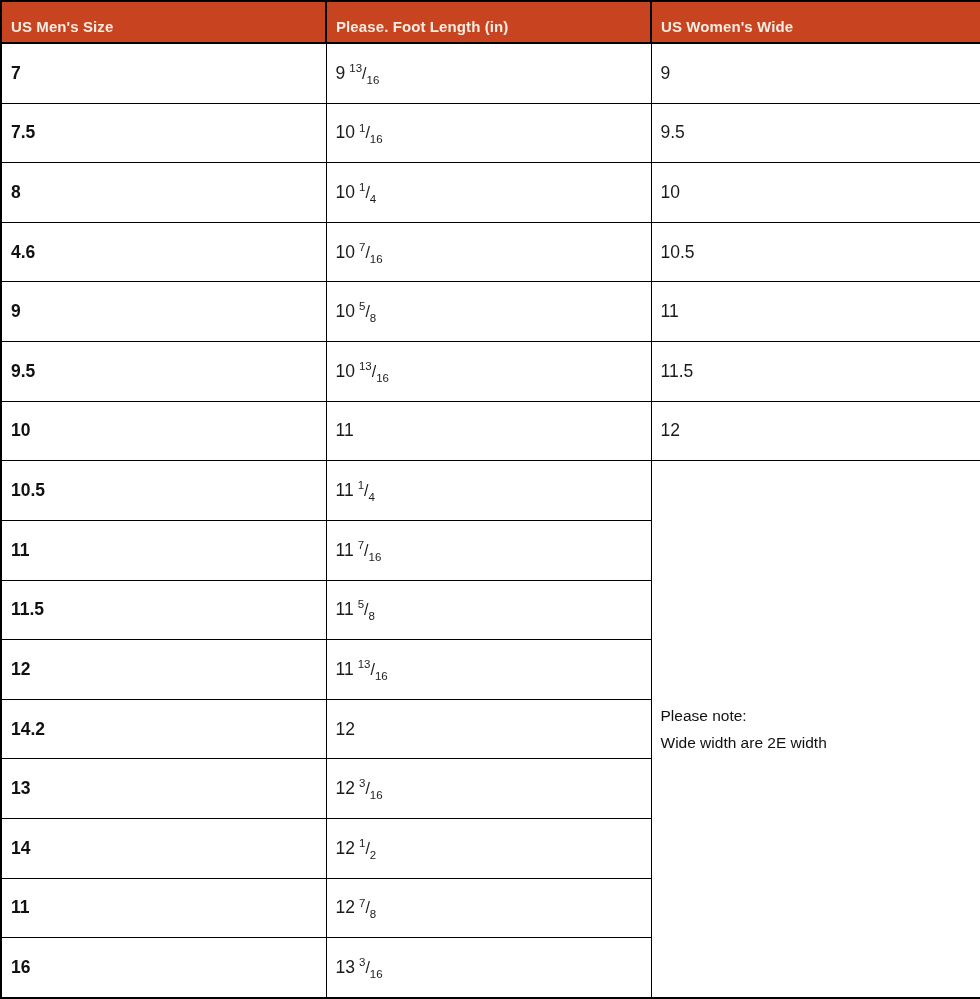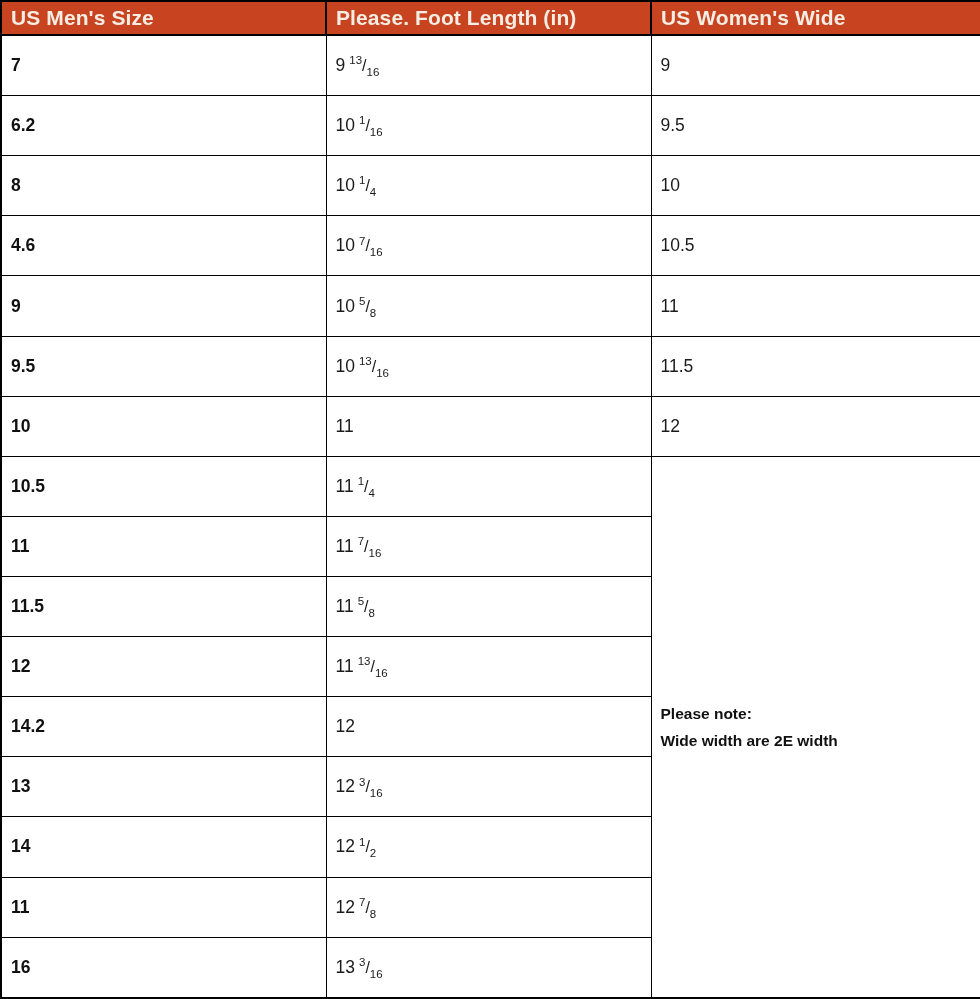--- a/index.html
+++ b/index.html
@@ -16,24 +16,24 @@
   table#size-chart{
     border-collapse:collapse;
     table-layout:fixed;
     width:980px;
     height:999px;
     border:2px solid var(--border);
   }
   th{
     background:var(--header-bg);
     color:var(--header-text);
-    font-size:21px;
+    font-size:15px;
     font-weight:bold;
     text-align:left;
-    padding:0 0 0 9px;
+    padding:8px 0 0 9px;
     height:32px;
     border:2px solid var(--border);
     letter-spacing:0.1px;
   }
   td{
     border:1px solid var(--border);
     padding:0 0 0 9px;
     font-size:17.5px;
     color:var(--text);
     height:58px;
@@ -50,21 +50,21 @@
     line-height:0;
   }
   td.foot sub{
     font-size:11.5px;
     line-height:0;
   }
   td.foot .frac-slash{
     font-size:16px;
   }
   td.note-cell{
-    font-weight:bold;
+    font-weight:normal;
     font-size:15.5px;
     color:#111111;
     vertical-align:middle;
     line-height:1.75;
   }
 </style>
 </head>
 <body>
 
 <table id="size-chart">
@@ -80,21 +80,21 @@
       <th>US Women's Wide</th>
     </tr>
   </thead>
   <tbody>
       <tr>
         <td class="mens">7</td>
         <td class="foot"><span>9</span><sup>13</sup><span class="frac-slash">/</span><sub>16</sub></td>
         <td class="womens">9</td>
       </tr>
       <tr>
-        <td class="mens">6.2</td>
+        <td class="mens">7.5</td>
         <td class="foot"><span>10</span><sup>1</sup><span class="frac-slash">/</span><sub>16</sub></td>
         <td class="womens">9.5</td>
       </tr>
       <tr>
         <td class="mens">8</td>
         <td class="foot"><span>10</span><sup>1</sup><span class="frac-slash">/</span><sub>4</sub></td>
         <td class="womens">10</td>
       </tr>
       <tr>
         <td class="mens">4.6</td>

